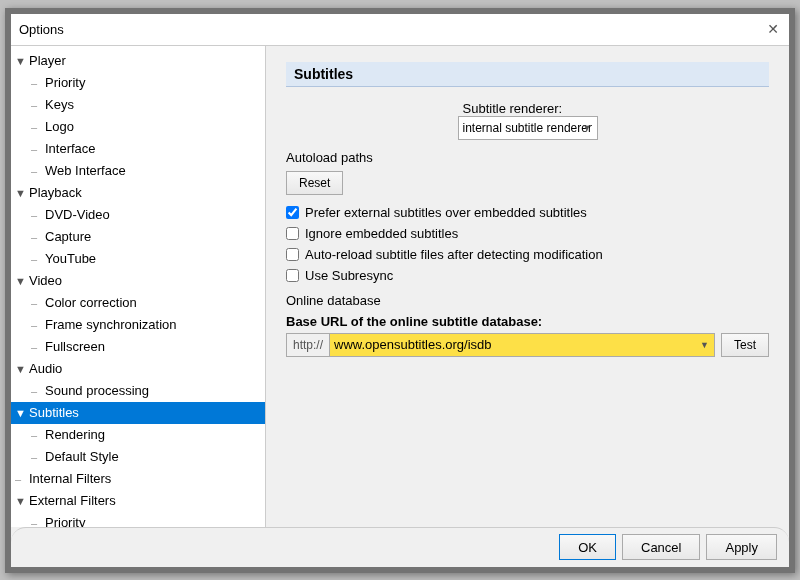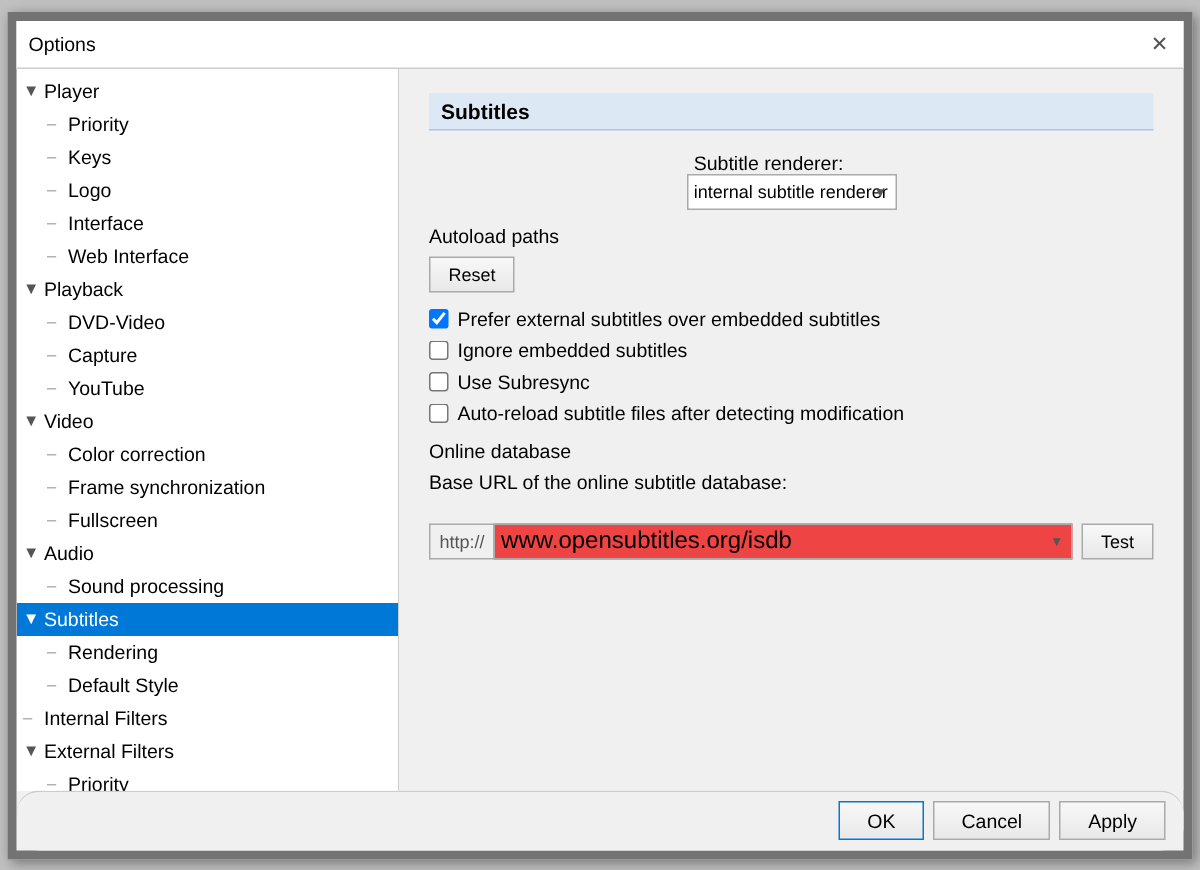--- a/index.html
+++ b/index.html
@@ -215,22 +215,22 @@
       top: 50%;
       transform: translateY(-50%);
       font-size: 9px;
       color: #555;
       pointer-events: none;
     }
     .url-select {
       width: 100%;
       height: 24px;
       border: 1px solid #aaa;
-      background: #ef4444;
-      font-size: 16px;
+      background: #fde047;
+      font-size: 13px;
       padding: 0 4px;
       appearance: none;
       -webkit-appearance: none;
       cursor: pointer;
     }
     .footer {
       background: #f0f0f0;
       border-top: 1px solid #ccc;
       padding: 8px 12px;
       display: flex;
@@ -371,31 +371,31 @@
 
       <div class="checkbox-row">
         <input type="checkbox" id="cb-prefer" checked="" style="">
         <label class="checkbox-label" for="cb-prefer">Prefer external subtitles over embedded subtitles</label>
       </div>
       <div class="checkbox-row">
         <input type="checkbox" id="cb-ignore" style="">
         <label class="checkbox-label" for="cb-ignore">Ignore embedded subtitles</label>
       </div>
       <div class="checkbox-row">
+        <input type="checkbox" id="cb-autoreload" style="">
+        <label class="checkbox-label" for="cb-autoreload">Auto-reload subtitle files after detecting modification</label>
+      </div>
+      <div class="checkbox-row">
         <input type="checkbox" id="cb-subresync" style="">
         <label class="checkbox-label" for="cb-subresync">Use Subresync</label>
       </div>
-      <div class="checkbox-row">
-        <input type="checkbox" id="cb-autoreload" style="">
-        <label class="checkbox-label" for="cb-autoreload">Auto-reload subtitle files after detecting modification</label>
-      </div>
 
       <div class="online-db-section">
         <div class="section-label">Online database</div>
-        <div class="form-label" style="margin-bottom:20px;">Base URL of the online subtitle database:</div>
+        <div class="form-label" style="margin-bottom:4px;font-weight:bold;">Base URL of the online subtitle database:</div>
         <div class="url-row">
           <div class="url-prefix">http://</div>
           <div class="url-select-wrapper">
             <select class="url-select"><option>www.opensubtitles.org/isdb</option></select>
           </div>
           <button class="btn" style="margin-left:6px;">Test</button>
         </div>
       </div>
     </div>
   </div>

